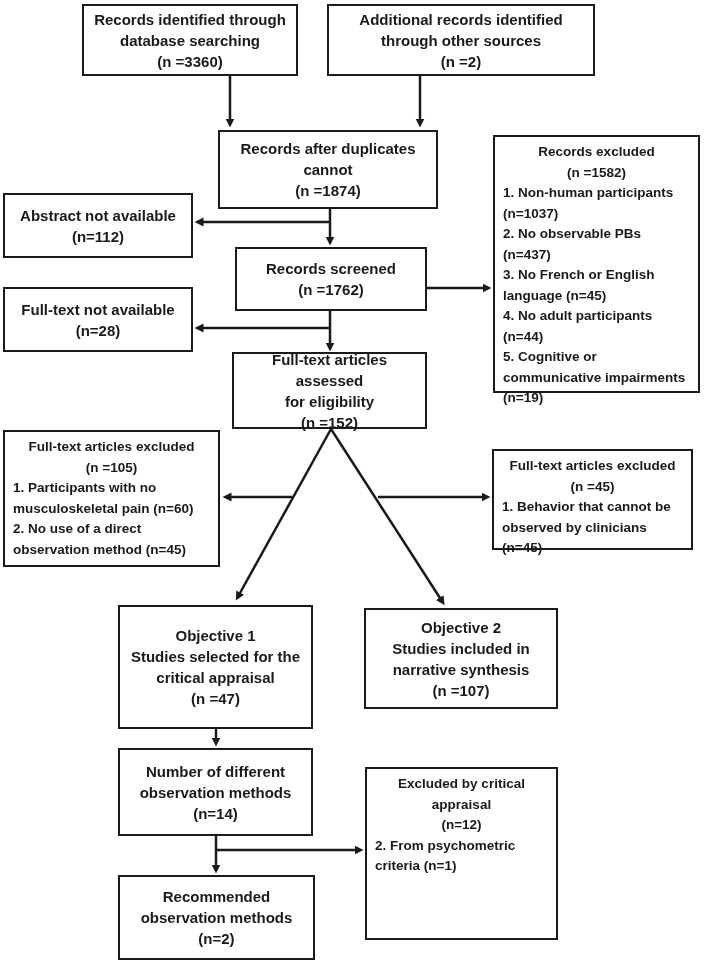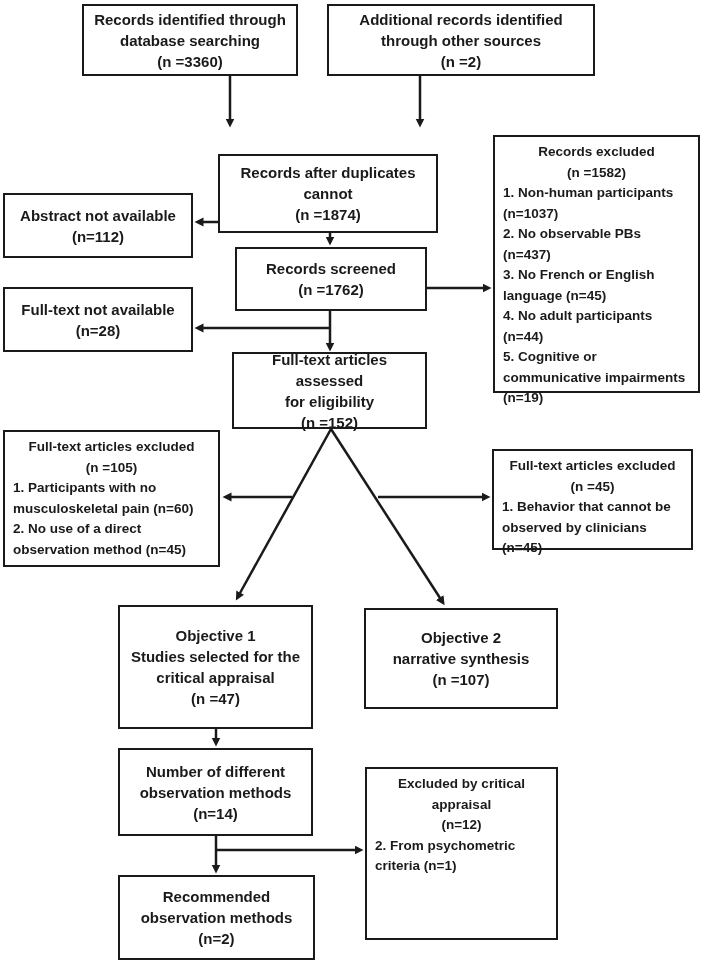--- a/index.html
+++ b/index.html
@@ -79,21 +79,21 @@
     <div class="line">database searching</div>
     <div class="line">(n =3360)</div>
   </div>
 
   <div class="node" style="left:327px; top:4px; width:268px; height:72px;">
     <div class="line">Additional records identified</div>
     <div class="line">through other sources</div>
     <div class="line">(n =2)</div>
   </div>
 
-  <div class="node" style="left:218px; top:130px; width:220px; height:79px;margin-top:24px;">
+  <div class="node" style="left:218px; top:130px; width:220px; height:79px;">
     <div class="line">Records after duplicates</div>
     <div class="line">cannot</div>
     <div class="line">(n =1874)</div>
   </div>
 
   <div class="node" style="left:3px; top:193px; width:190px; height:65px;">
     <div class="line">Abstract not available</div>
     <div class="line">(n=112)</div>
   </div>
 
@@ -138,20 +138,21 @@
 
   <div class="node" style="left:118px; top:605px; width:195px; height:124px;">
     <div class="header-line">Objective 1</div>
     <div class="line">Studies selected for the</div>
     <div class="line">critical appraisal</div>
     <div class="line">(n =47)</div>
   </div>
 
   <div class="node" style="left:364px; top:608px; width:194px; height:101px;">
     <div class="header-line">Objective 2</div>
+    <div class="line">Studies included in</div>
     <div class="line">narrative synthesis</div>
     <div class="line">(n =107)</div>
   </div>
 
   <div class="node" style="left:118px; top:748px; width:195px; height:88px;">
     <div class="line">Number of different</div>
     <div class="line">observation methods</div>
     <div class="line">(n=14)</div>
   </div>
 

